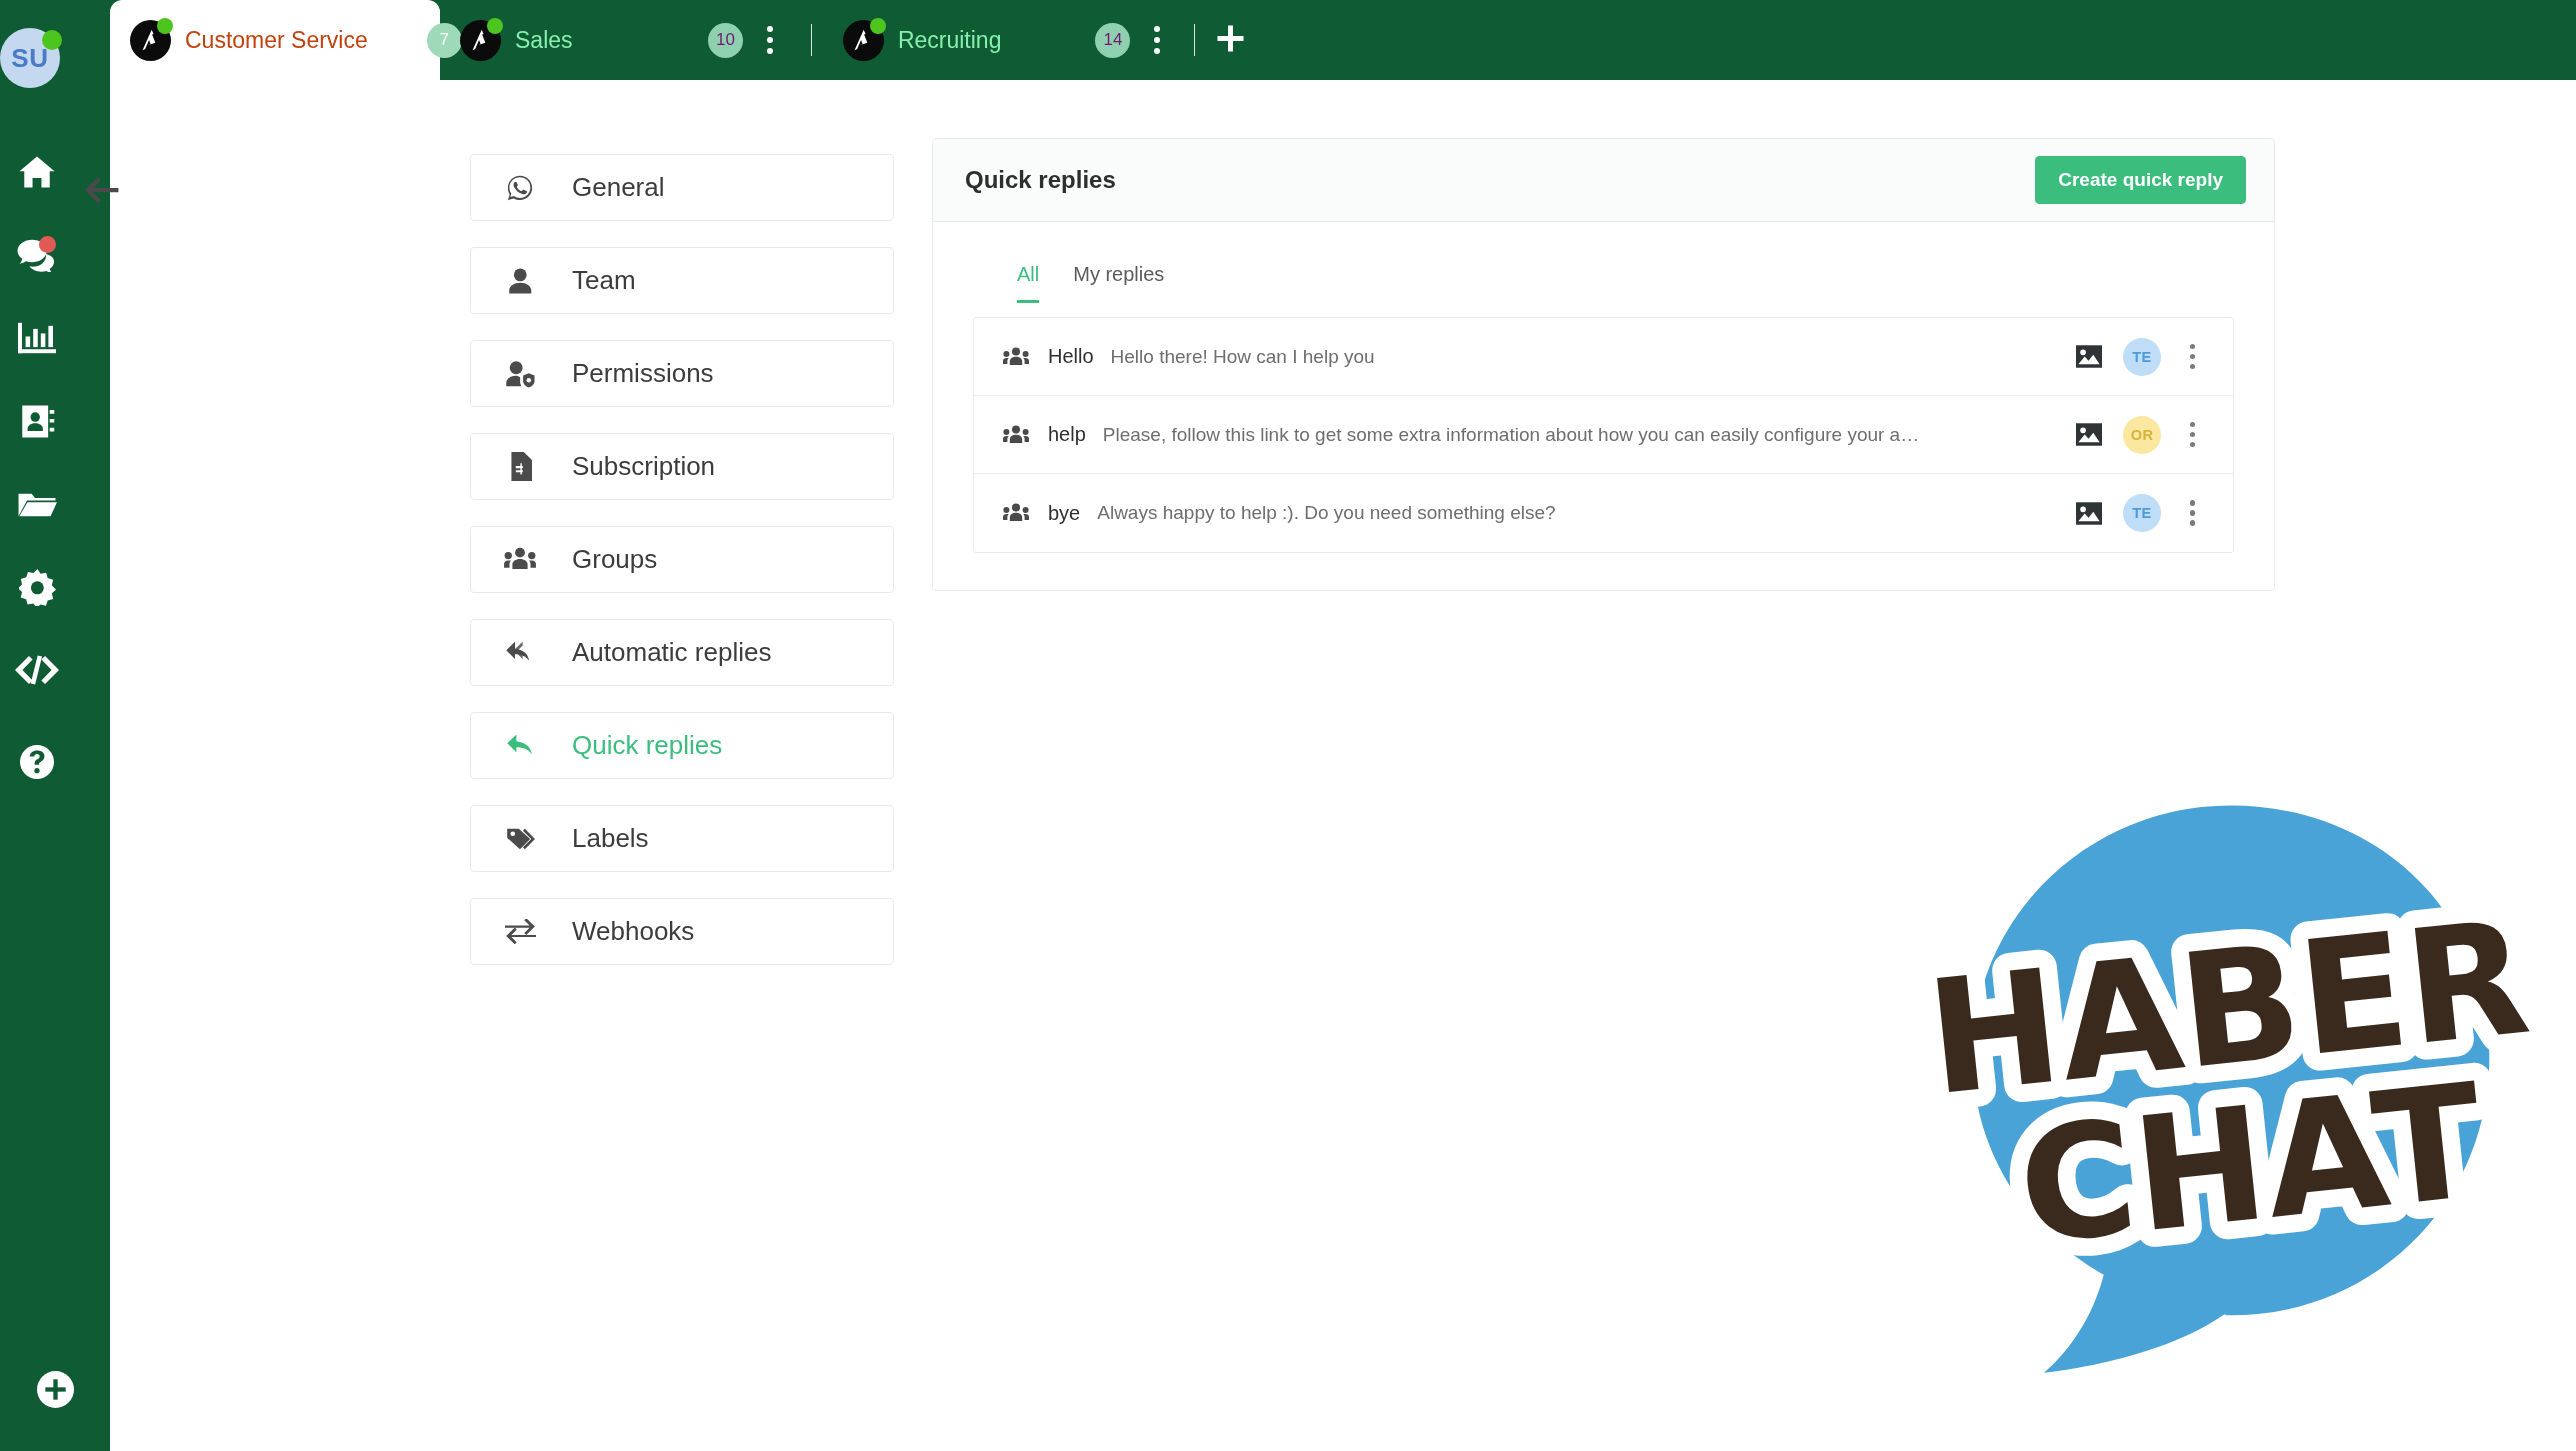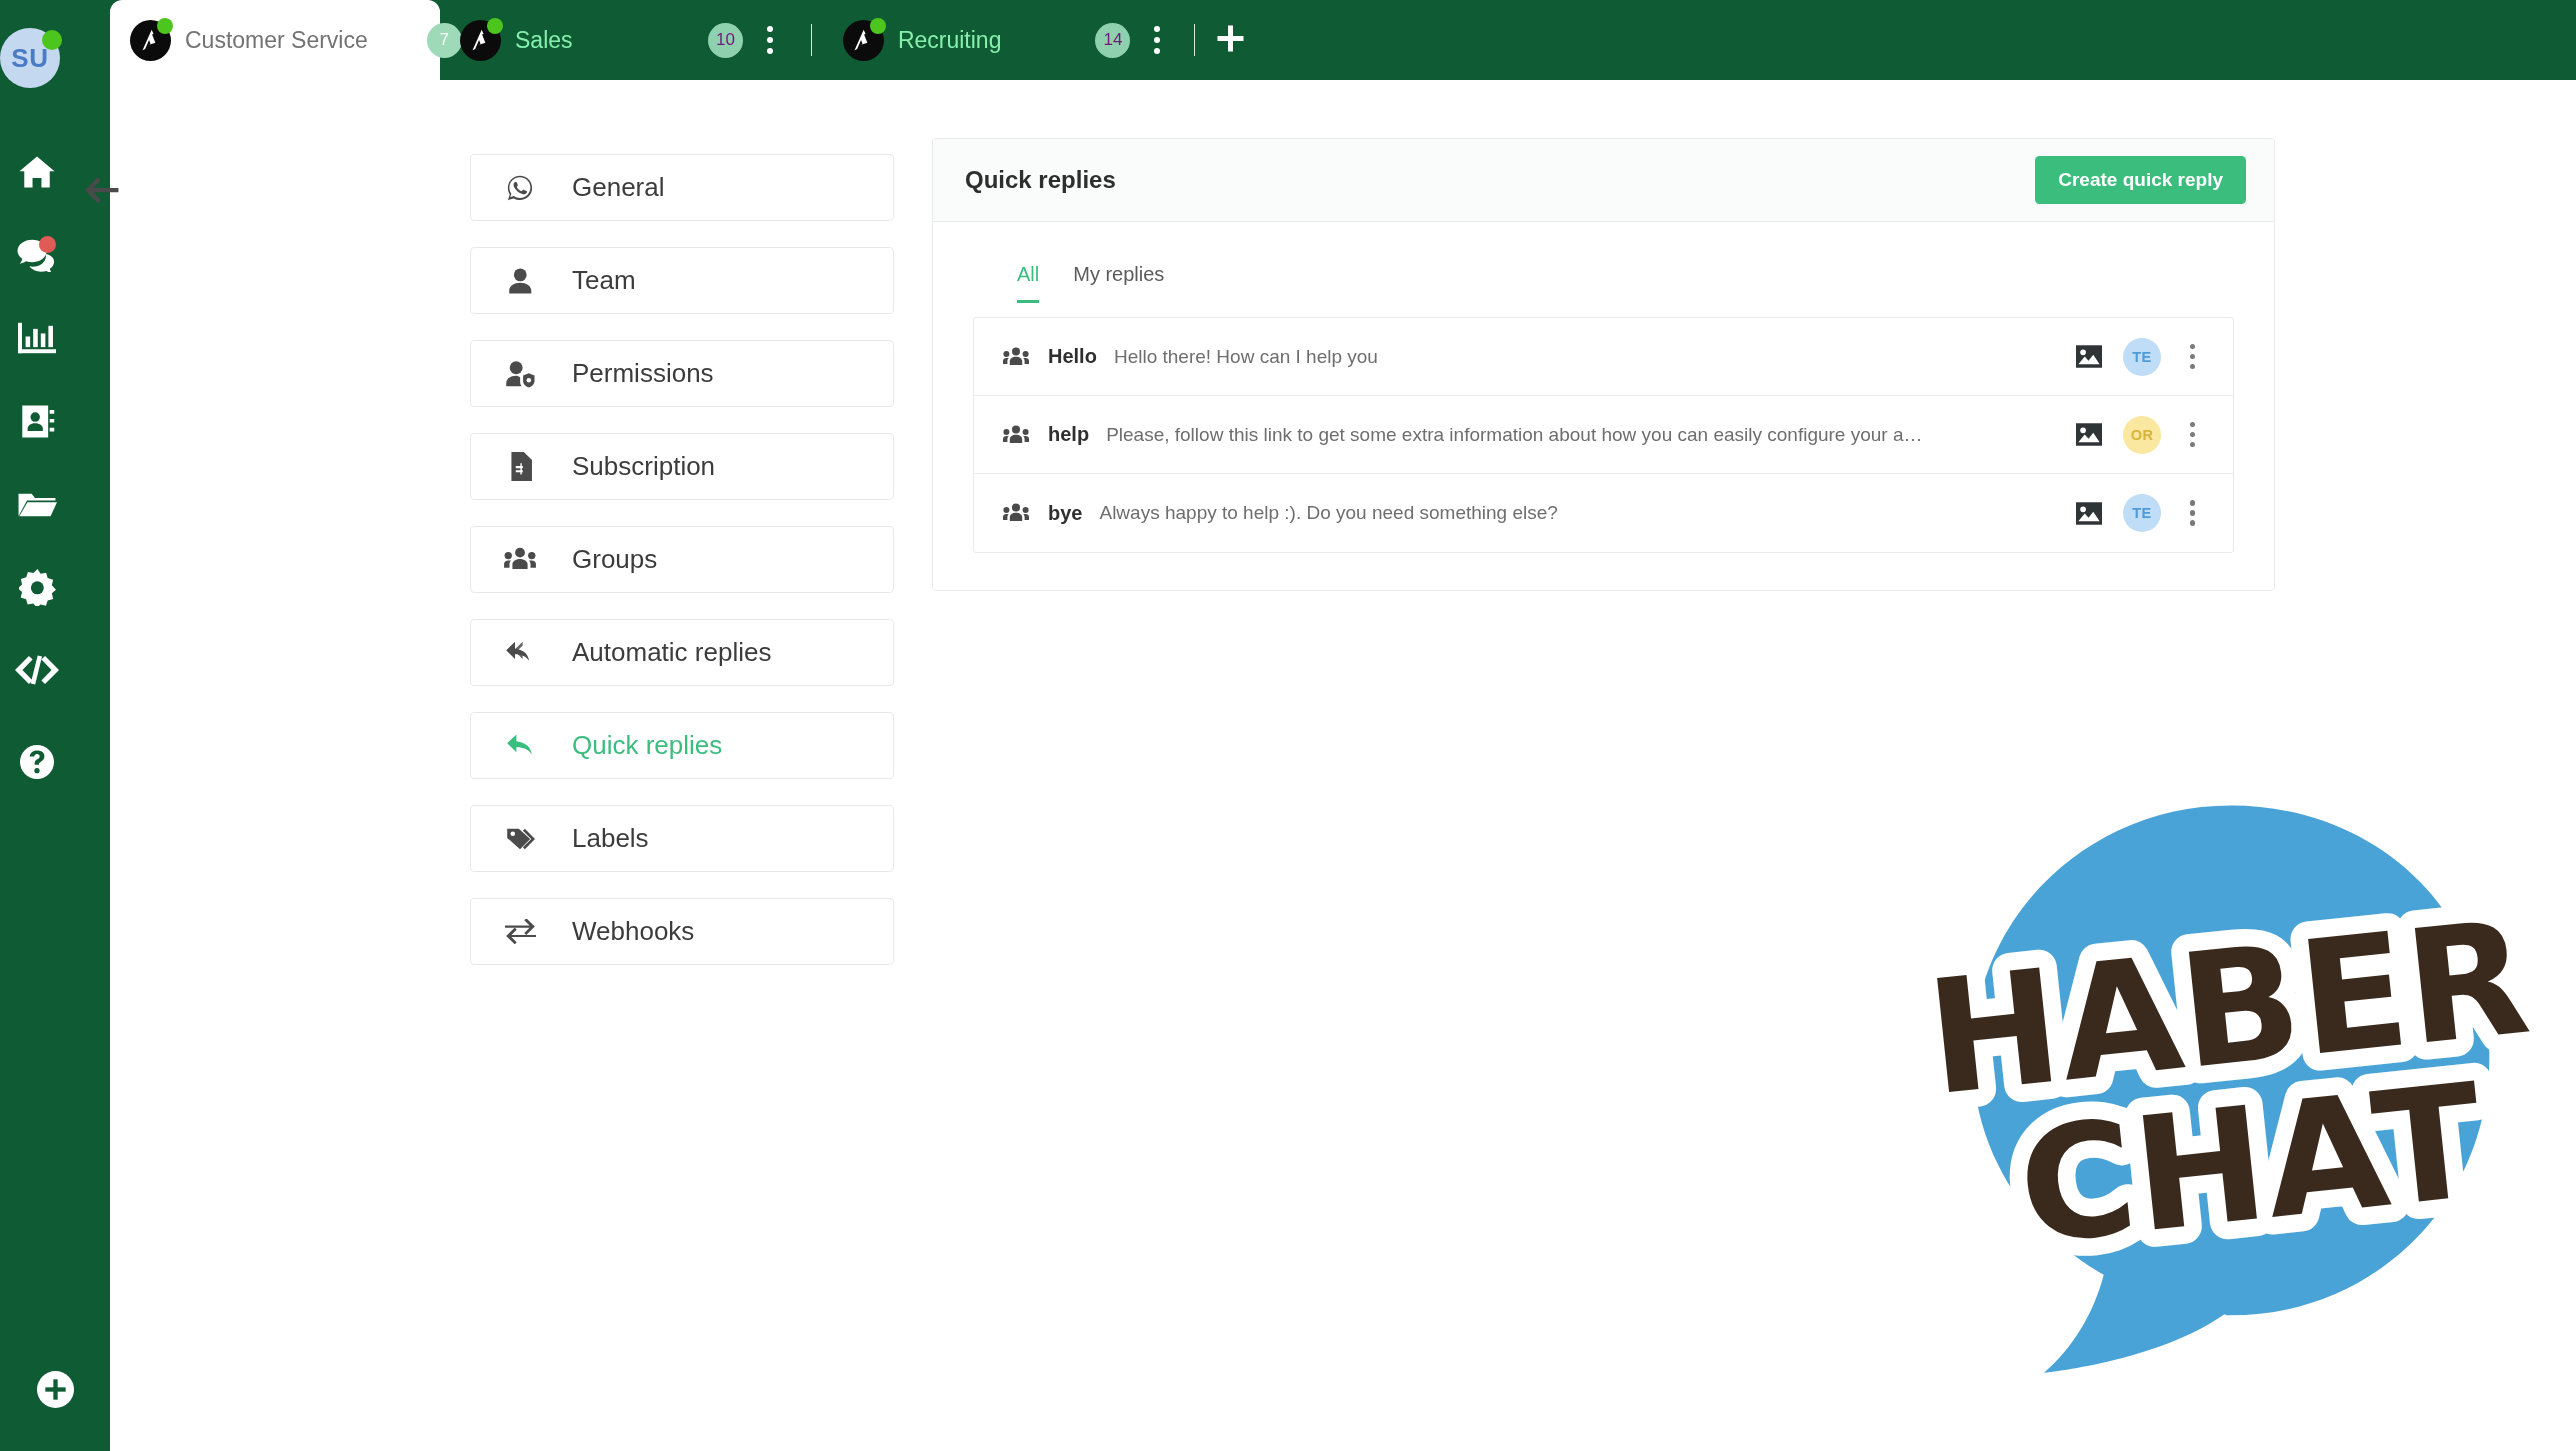--- a/index.html
+++ b/index.html
@@ -67,21 +67,21 @@
   .tab-logo {
     width: 41px; height: 41px; border-radius: 50%;
     background: #0b0b0b; display: flex; align-items: center; justify-content: center;
   }
   .tab-logo svg { width: 26px; height: 26px; }
   .tab-logo-dot {
     position: absolute; right: -2.3px; top: -1.5px;
     width: 16px; height: 16px; border-radius: 50%; background: #4CC61E;
   }
   .tab-title { font-size: 23px; white-space: nowrap; }
-  .tab.active .tab-title { color: #737373; }
+  .tab.active .tab-title { color: #c2410c; }
   .tab:not(.active) .tab-title { color: #86efac; }
   .tab-spacer { flex: 1; min-width: 31px; }
   .tab-badge {
     width: 35px; height: 35px; border-radius: 50%;
     display: flex; align-items: center; justify-content: center;
     font-size: 17px; flex: none;
   }
   .tab.active .tab-badge { background: #9ED9B8; color: #ffffff; }
   .tab:not(.active) .tab-badge { background: #8FD1AF; color: #701a75; margin-left: 35px; }
   .kebab { width: 26px; height: 35px; display: flex; flex-direction: column;
@@ -146,21 +146,21 @@
     margin: 14px 40px 0 40px;
     border: 0.8px solid #E8EAE9; border-radius: 3.1px;
   }
   .row {
     height: 78px; display: flex; align-items: center;
     border-bottom: 0.8px solid #ECEEED; padding: 0 26px 0 26px; gap: 17px;
   }
   .row:last-child { border-bottom: none; }
   .row-ico { width: 31px; display: flex; align-items: center; justify-content: center; flex: none; }
   .row-ico svg { fill: #4A4A4A; }
-  .row-key { font-size: 20px; font-weight: 700; color: #2F2F2F; flex: none; }
+  .row-key { font-size: 20px; font-weight: 400; color: #2F2F2F; flex: none; }
   .row-text {
     font-size: 19px; color: #6E6E6E; flex: 1;
     white-space: nowrap; overflow: hidden; text-overflow: ellipsis;
     padding-right: 23px;
   }
   .row-img { width: 34px; display: flex; align-items: center; justify-content: center; flex: none; cursor: pointer; }
   .row-img svg { fill: #2F3437; }
   .row-avatar {
     width: 38px; height: 38px; border-radius: 50%; flex: none;
     display: flex; align-items: center; justify-content: center;

